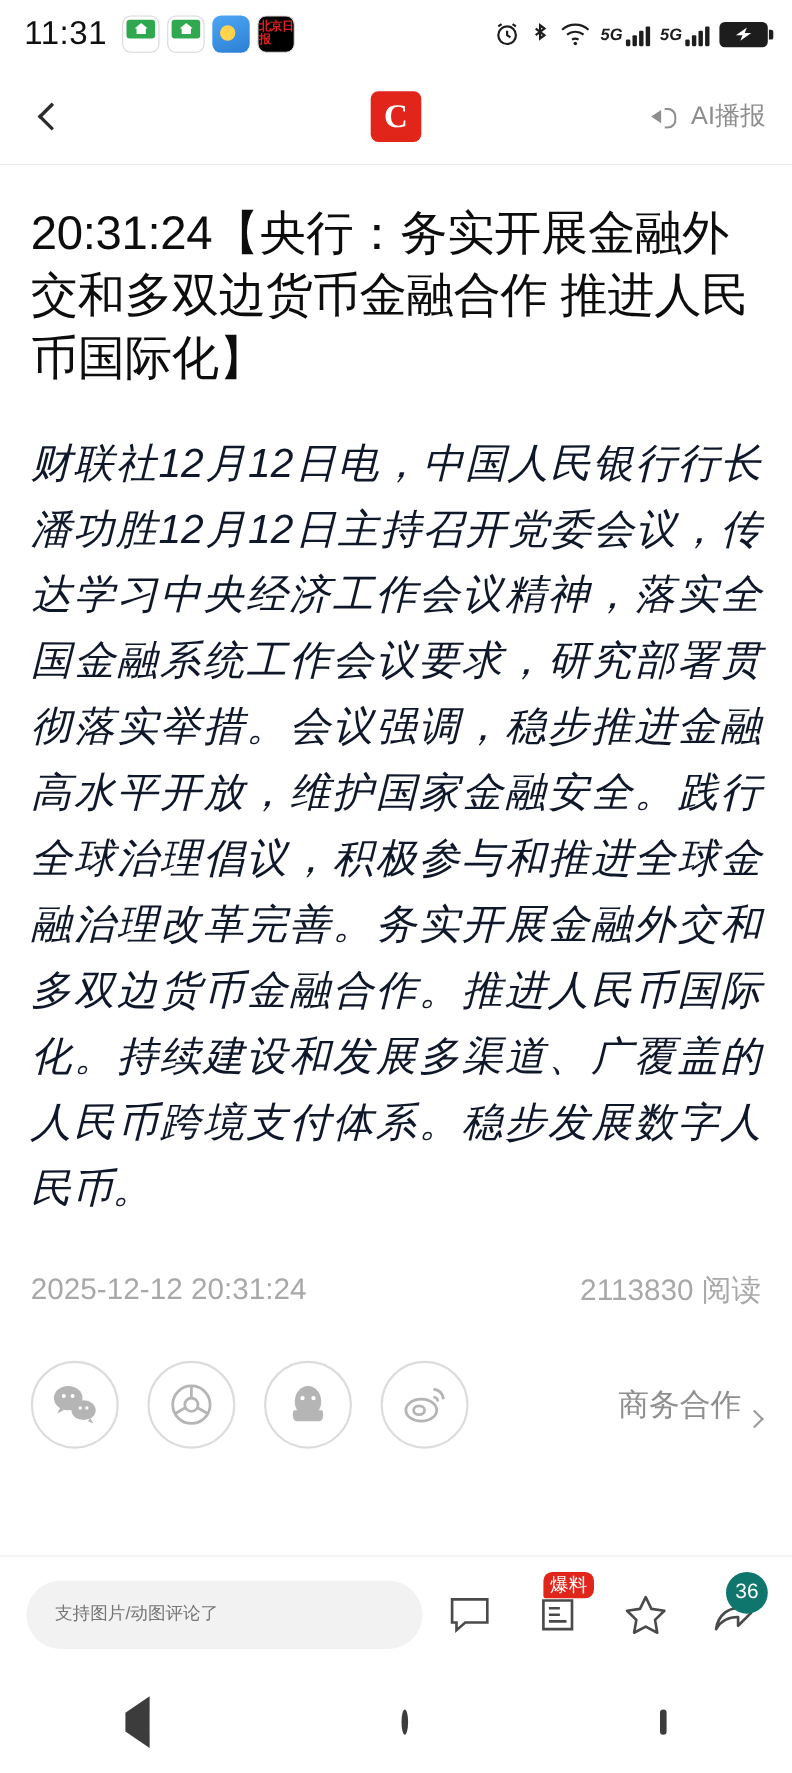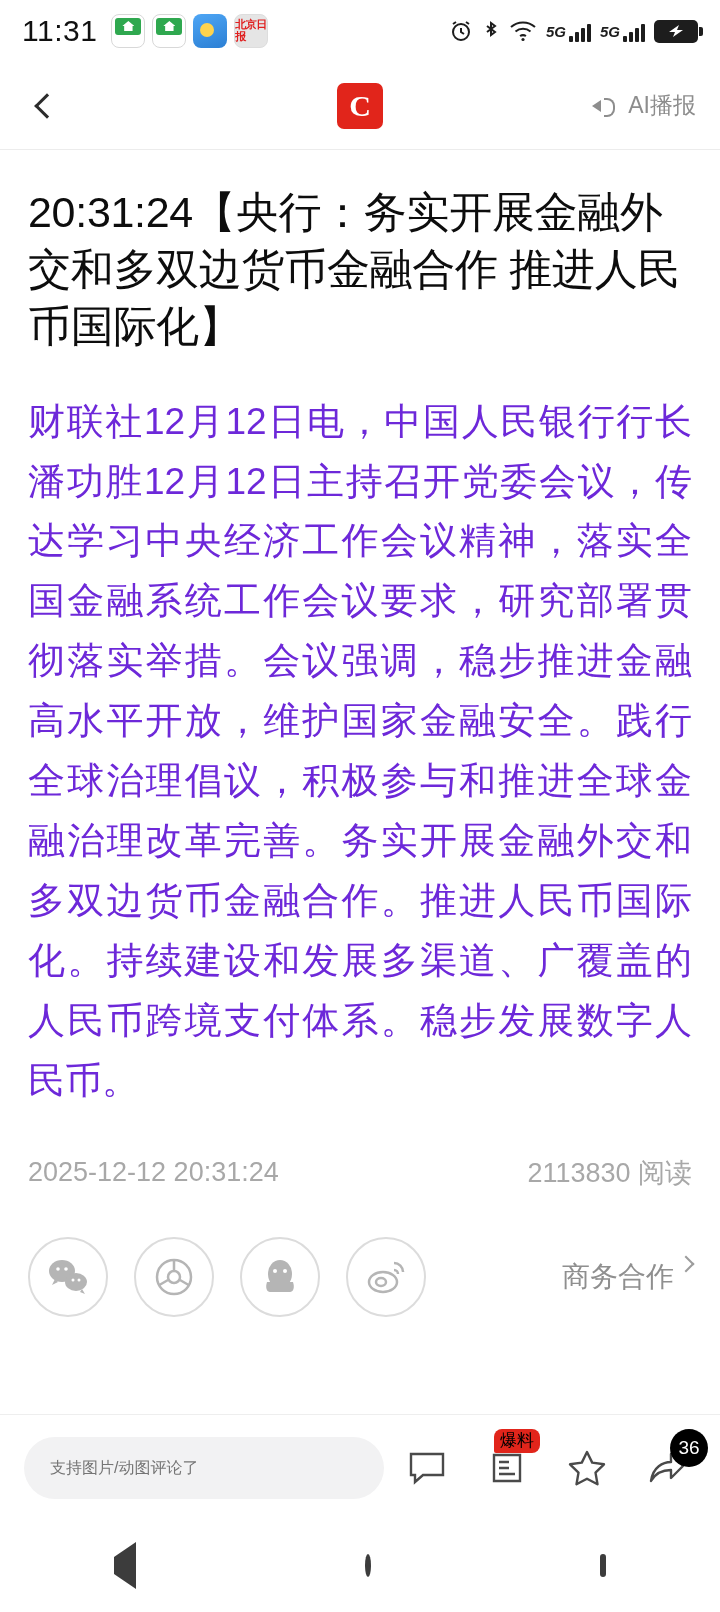--- a/index.html
+++ b/index.html
@@ -65,21 +65,21 @@
   }
   .mini-app-icon.blue::after {
     content: "";
     position: absolute;
     left: 7px; top: 9px;
     width: 14px; height: 14px;
     background: #ffd34d;
     border-radius: 50%;
   }
   .mini-app-icon.red {
-    background: #e5e5e5;
+    background: #000000;
     border: 1px solid #ddd;
     color: #e02020;
     font-size: 11px;
     font-weight: 700;
     line-height: 1.05;
     letter-spacing: -0.5px;
   }
   .status-right {
     margin-left: auto;
     display: flex;
@@ -200,22 +200,23 @@
     font-size: 43px;
     line-height: 1.33;
     font-weight: 400;
     color: #0d0d0d;
     letter-spacing: -0.3px;
   }
   .article-body {
     margin-top: 36px;
     font-size: 37px;
     line-height: 1.62;
-    color: #6d28d9;
+    color: #0f172a;
     text-align: justify;
+    font-style: italic;
   }
   .meta-row {
     margin-top: 44px;
     display: flex;
     align-items: center;
     justify-content: space-between;
     color: #a8a8a8;
     font-size: 27px;
     gap: 32px;
   }
@@ -234,21 +235,21 @@
     border: 2px solid #dcdcdc;
     display: flex; align-items: center; justify-content: center;
     color: #b5b5b5;
     cursor: pointer;
     position: relative;
     background: #fff;
   }
   .biz-link {
     margin-left: auto;
     display: flex;
-    align-items: flex-start;
+    align-items: flex-end;
     gap: 6px;
     color: #8f8f8f;
     font-size: 28px;
     cursor: pointer;
   }
   .biz-chevron {
     width: 12px; height: 12px;
     border-top: 2px solid #9c9c9c;
     border-right: 2px solid #9c9c9c;
     transform: rotate(45deg);
@@ -289,31 +290,31 @@
     position: relative;
     width: 46px; height: 46px;
     display: flex; align-items: center; justify-content: center;
     color: #4a4a4a;
     cursor: pointer;
   }
   .badge-hot {
     position: absolute;
     top: -16px; left: 10px;
     background: #e1251b;
-    color: #000000;
+    color: #ffffff;
     font-size: 17px;
     border-radius: 8px 8px 8px 2px;
     padding: 2px 6px;
     white-space: nowrap;
     line-height: 1.2;
   }
   .badge-count {
     position: absolute;
-    top: -16px; left: 26px;
-    background: #000000;
+    top: -16px; left: 16px;
+    background: #0f766e;
     color: #fff;
     font-size: 19px;
     min-width: 38px;
     height: 38px;
     border-radius: 19px;
     display: flex; align-items: center; justify-content: center;
     padding: 0 6px;
     font-weight: 500;
   }
 

